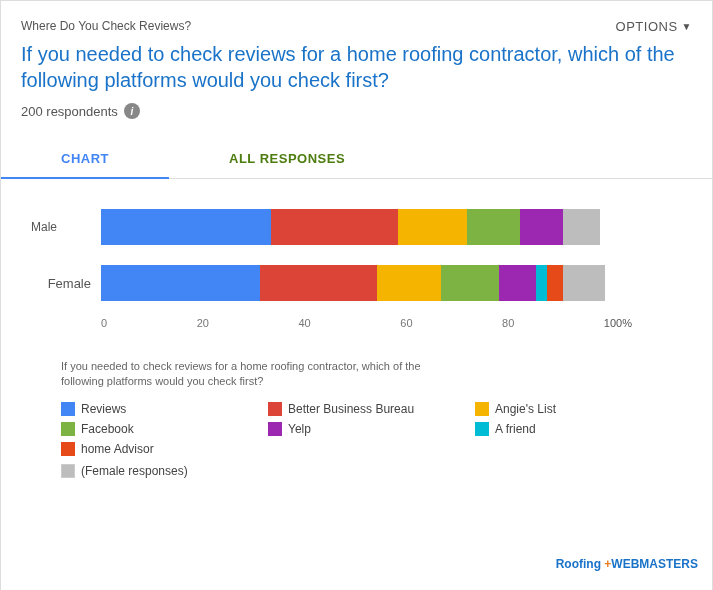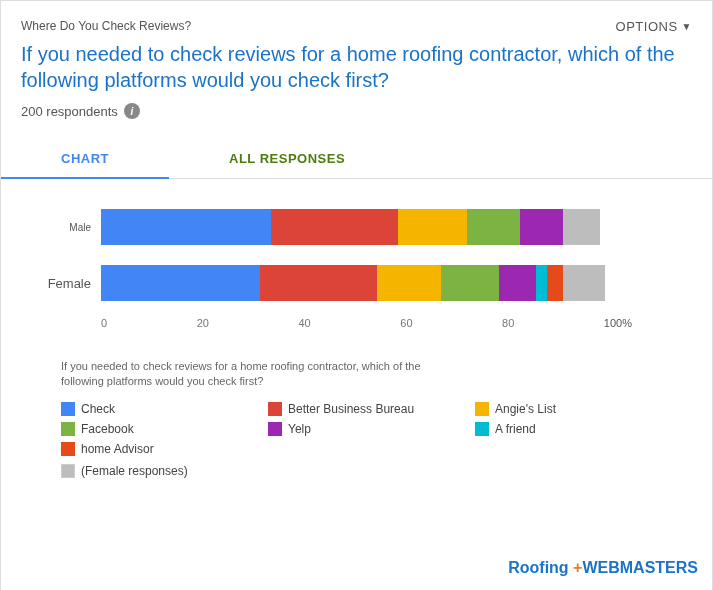--- a/index.html
+++ b/index.html
@@ -141,23 +141,23 @@
     .legend-other {
       display: flex;
       align-items: center;
       gap: 6px;
       font-size: 12px;
       color: #444;
       margin-top: 4px;
     }
     .footer-brand {
       position: absolute;
-      bottom: 14px;
+      bottom: 20px;
       right: 14px;
-      font-size: 16px;
+      font-size: 12px;
       color: #1a73c8;
       font-weight: bold;
       margin-top: 32px;
     }
     .footer-brand .plus {
       color: #e67e22;
     }
     .bar-row-wrapper {
       position: relative;
       margin-bottom: 16px;
@@ -200,21 +200,21 @@
     </div>
     <div class="tab">
       <span>ALL RESPONSES</span>
     </div>
   </div>
 
   <div class="chart-area">
     <div class="bar-chart">
 
       <div class="bar-row-wrapper">
-        <span style="position:absolute;left:-70px;top:50%;transform:translateY(-50%);font-size:10px;color:#555;width:60px;text-align:right;">Male</span>
+        <span style="position:absolute;left:-70px;top:50%;transform:translateY(-50%);font-size:12px;color:#555;width:60px;">Male</span>
         <div class="bar-container">
           <div class="bar-segment" style="width:32%;background:#4285f4;"></div>
           <div class="bar-segment" style="width:24%;background:#db4437;"></div>
           <div class="bar-segment" style="width:13%;background:#f4b400;"></div>
           <div class="bar-segment" style="width:10%;background:#7cb342;"></div>
           <div class="bar-segment" style="width:8%;background:#9c27b0;"></div>
           <div class="bar-segment" style="width:7%;background:#bdbdbd;"></div>
         </div>
       </div>
 
@@ -243,21 +243,21 @@
 
     </div>
   </div>
 
   <div class="legend-area">
     <div class="legend-question">If you needed to check reviews for a home roofing contractor, which of the following platforms would you check first?</div>
     <div class="legend-grid">
 
       <div class="legend-item">
         <span class="legend-color" style="background:#4285f4;"></span>
-        <span>Check</span>
+        <span>Reviews</span>
       </div>
 
       <div class="legend-item">
         <span class="legend-color" style="background:#db4437;"></span>
         <span>Better Business Bureau</span>
       </div>
 
       <div class="legend-item">
         <span class="legend-color" style="background:#f4b400;"></span>
         <span>Angie's List</span>

